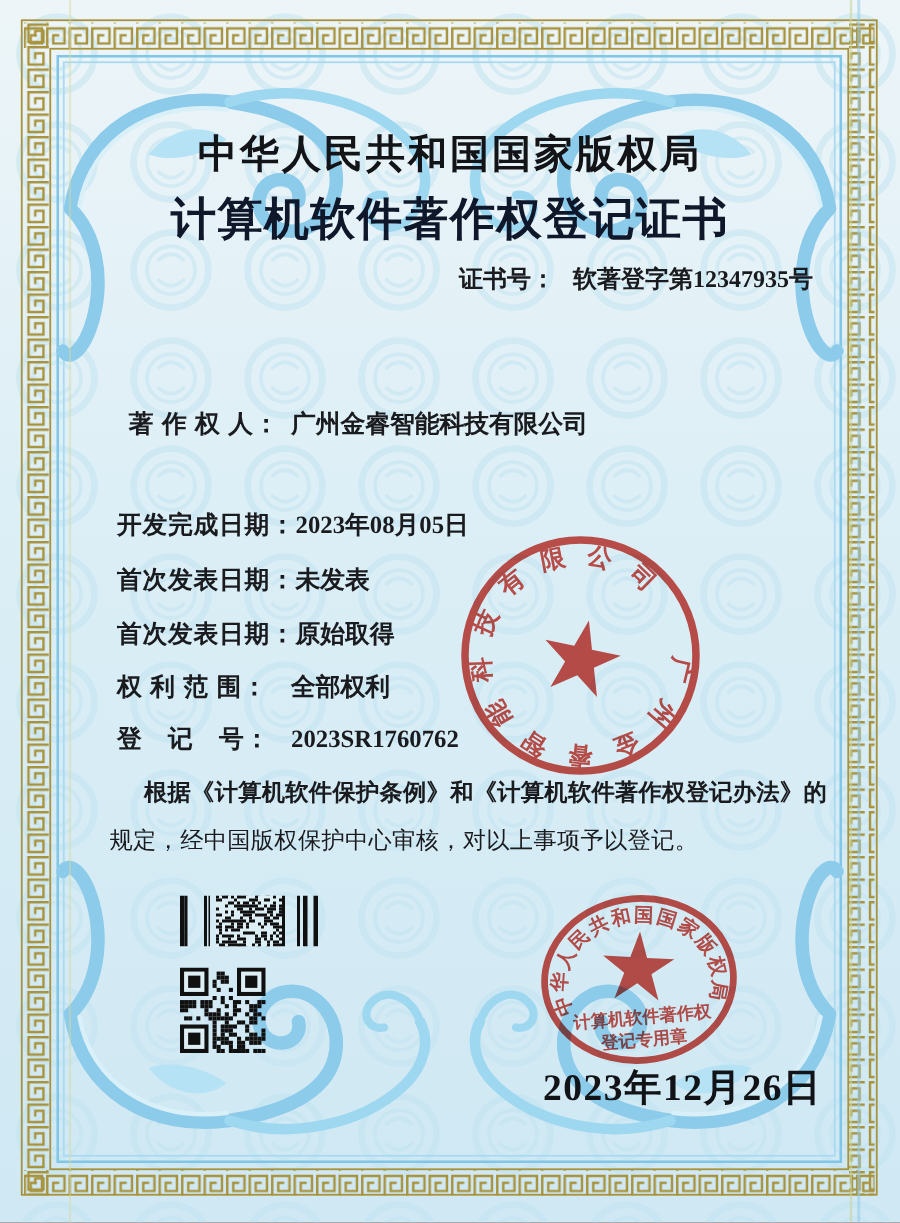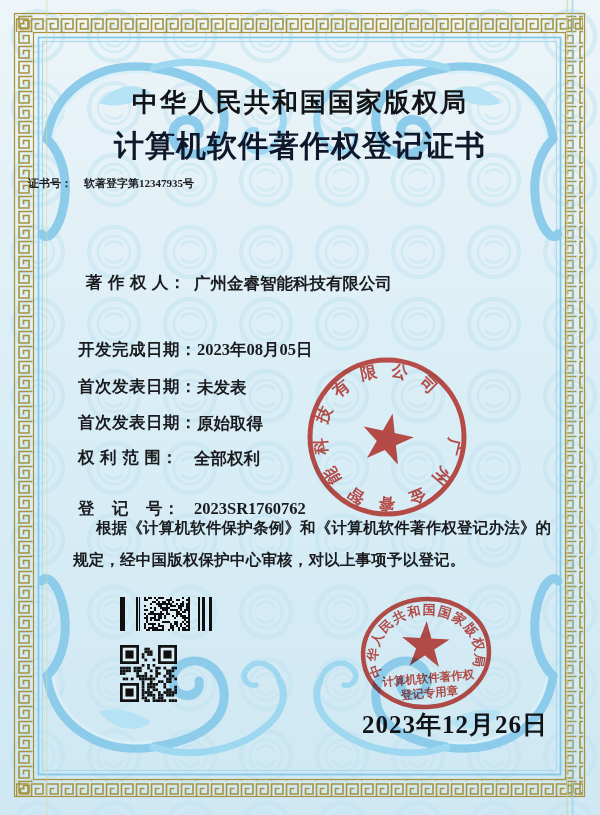--- a/index.html
+++ b/index.html
@@ -28,31 +28,31 @@
   .fl4{fill:#b5e2f4;}
   .fl5{stroke:#d9f0f9;stroke-width:3;fill:none;stroke-linecap:round;}
 
   .t{position:absolute;white-space:nowrap;z-index:1;}
   .serifnum{font-family:"Liberation Serif","DejaVu Serif",serif;}
 
   .authority{top:85px;left:0;right:0;text-align:center;font-size:26px;font-weight:bold;
     letter-spacing:2px;font-family:"Liberation Serif","DejaVu Serif",serif;color:#131417;}
   .cert-title{top:126px;left:0;right:0;text-align:center;font-size:30px;font-weight:bold;
     letter-spacing:1px;font-family:"Liberation Serif","DejaVu Serif",serif;color:#0f172a;}
-  .cert-no{top:176px;left:0;width:542px;font-size:11px;font-weight:bold;margin-left:28px;}
+  .cert-no{top:176px;left:0;width:542px;text-align:right;font-size:16px;font-weight:bold;}
   .cert-no .v{margin-left:12px;}
 
   .row{position:absolute;left:78px;font-size:16.5px;font-weight:bold;z-index:1;}
   .row .lab{display:inline-block;min-width:116px;letter-spacing:0.5px;vertical-align:top;}
   .row .val{display:inline-block;vertical-align:top;line-height:22px;}
   .r1{top:206px;} .r2{top:272px;text-align:center;} .r3{top:339px;text-align:center;} .r4{top:376px;}
-  .r5{top:412px;} .r6{top:447px;} .r7{top:482px;margin-top:16px;}
+  .r5{top:412px;} .r6{top:447px;} .r7{top:482px;}
 
   .st1{top:518px;left:96px;font-size:15.5px;font-weight:bold;letter-spacing:0.2px;}
-  .st2{top:550px;left:73px;font-size:15.5px;font-weight:bold;letter-spacing:0.2px;}
+  .st2{top:550px;left:73px;font-size:15.5px;font-weight:normal;letter-spacing:0.2px;}
 
   .issue-date{top:708px;left:362px;font-size:25px;font-weight:bold;letter-spacing:1px;
     font-family:"Liberation Serif","DejaVu Serif",serif;color:#121316;}
 
   svg.seal{position:absolute;z-index:2;mix-blend-mode:multiply;opacity:0.92;}
   .seal-ring{stroke:var(--seal-red);fill:none;}
   .seal-txt{fill:var(--seal-red);font-weight:bold;
     font-family:"Liberation Sans","DejaVu Sans",sans-serif;}
   .seal-star{fill:var(--seal-red);}
 

